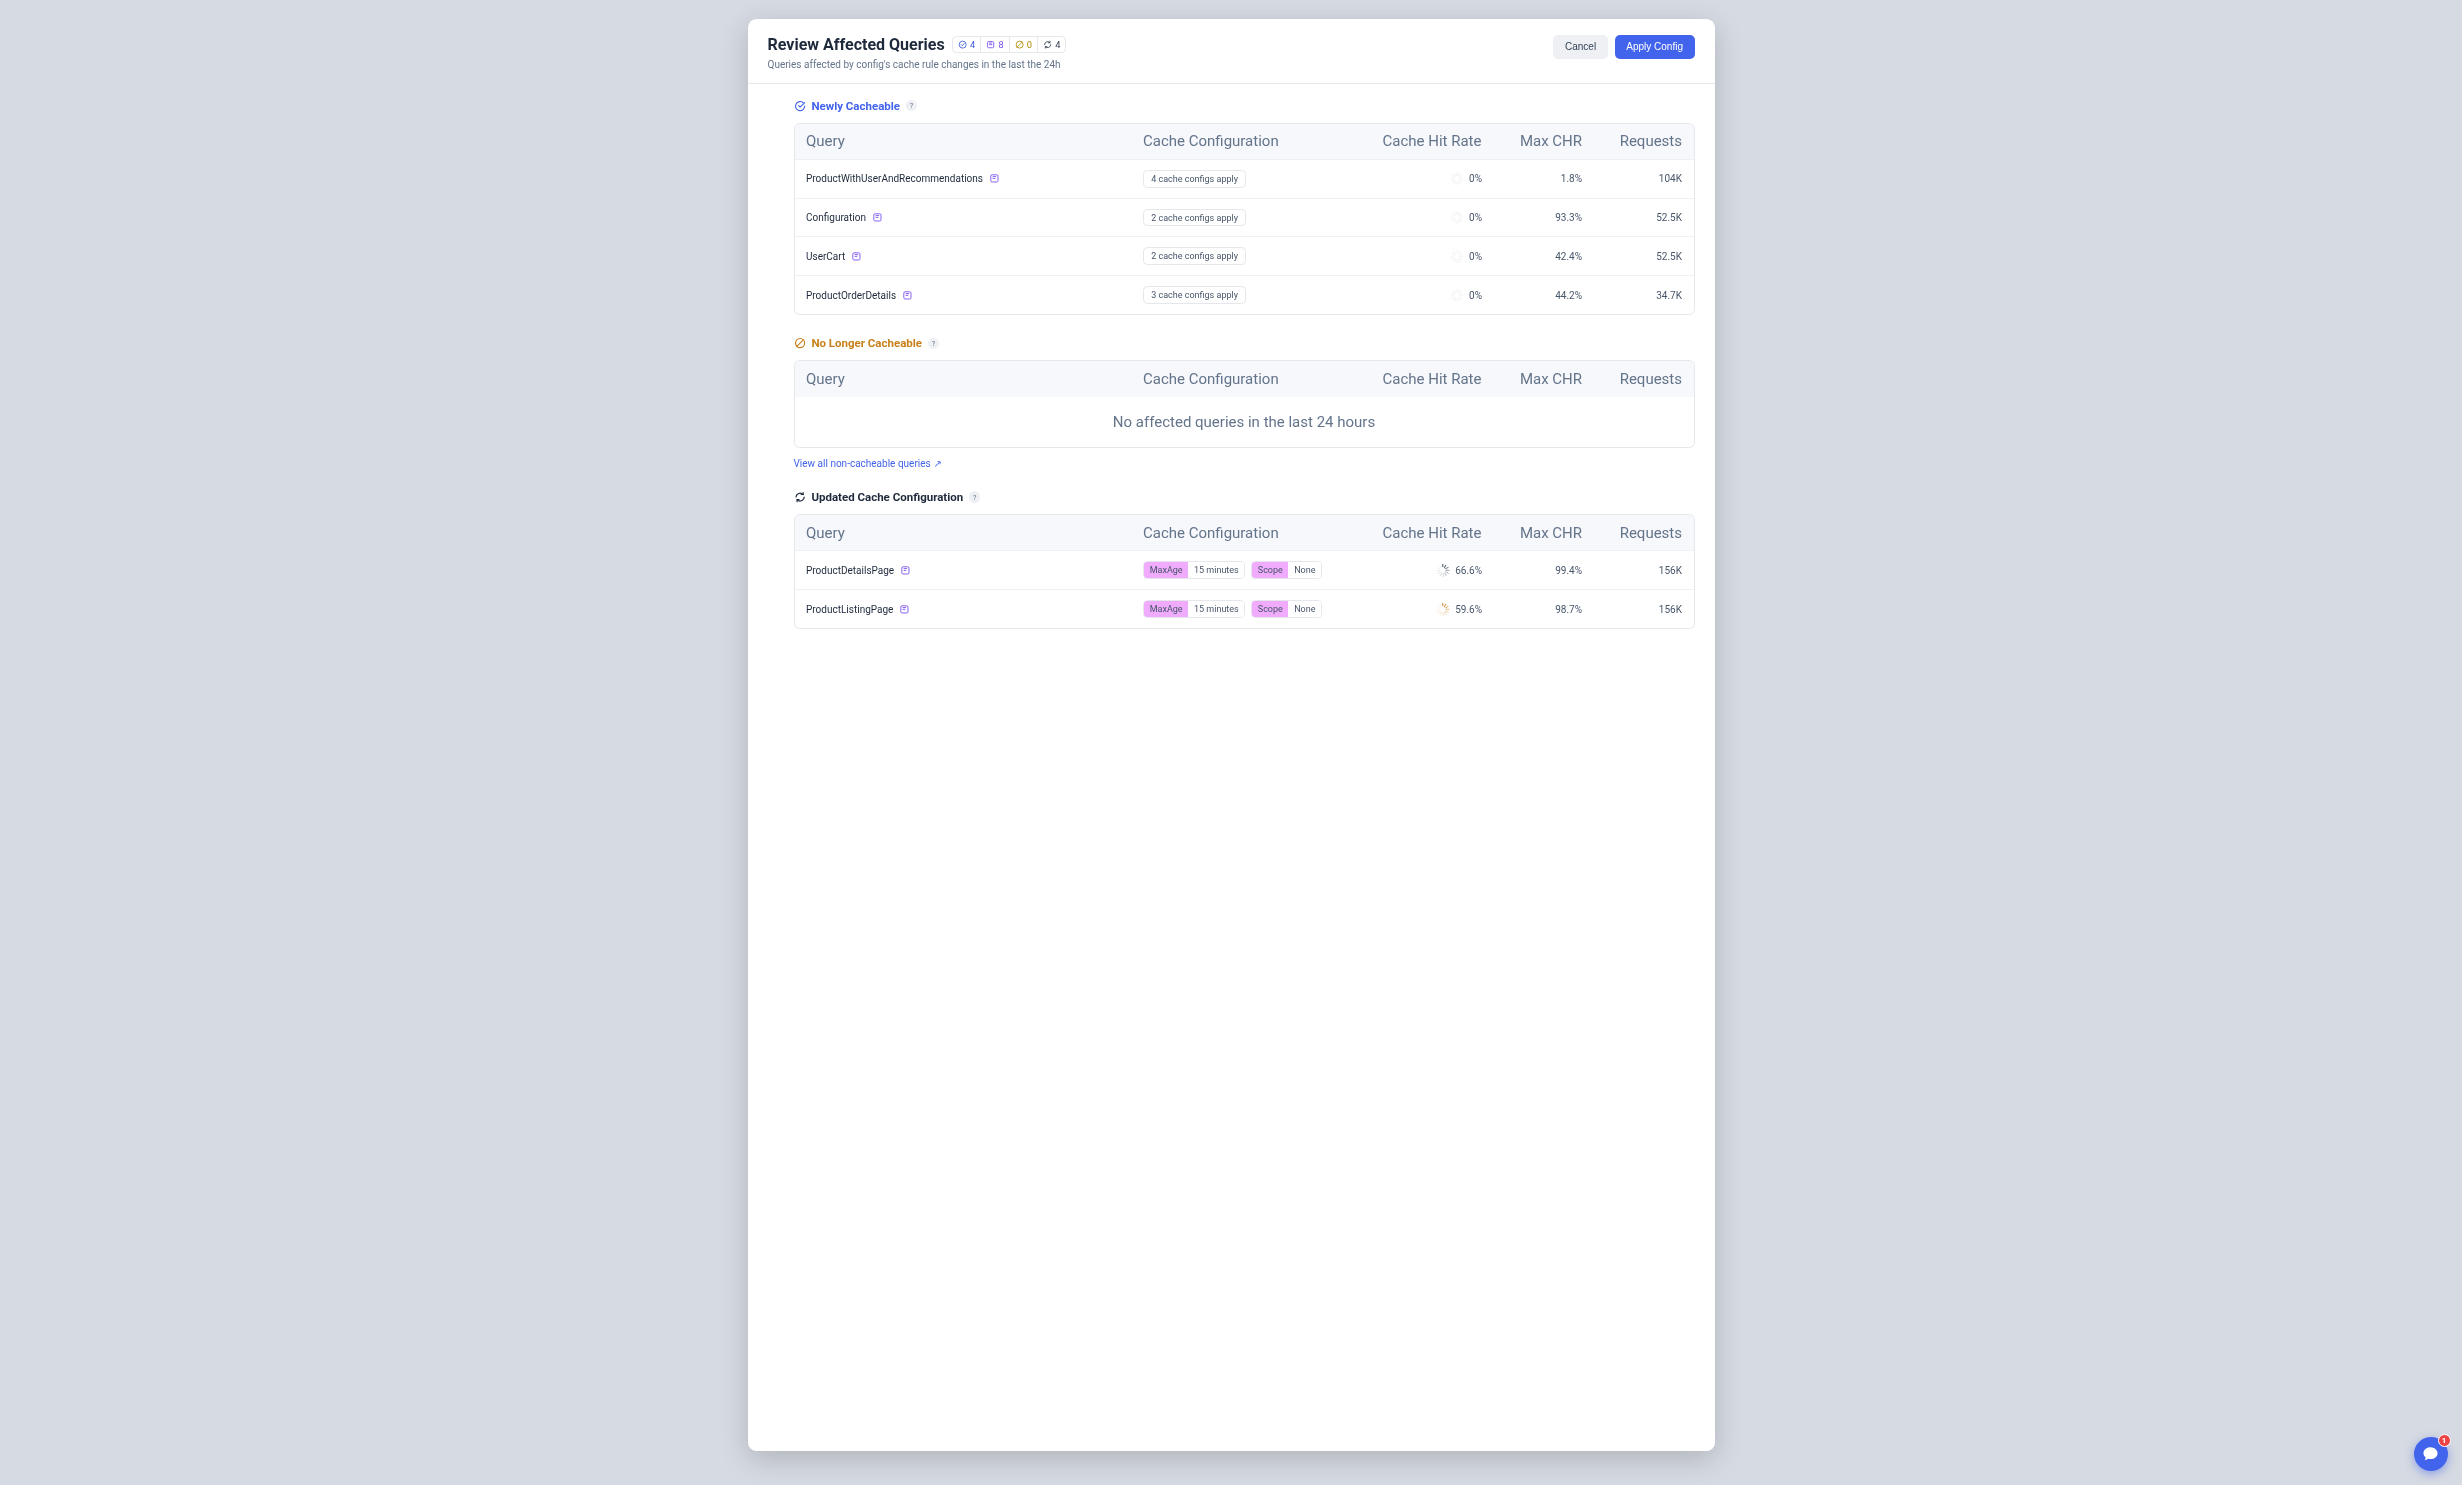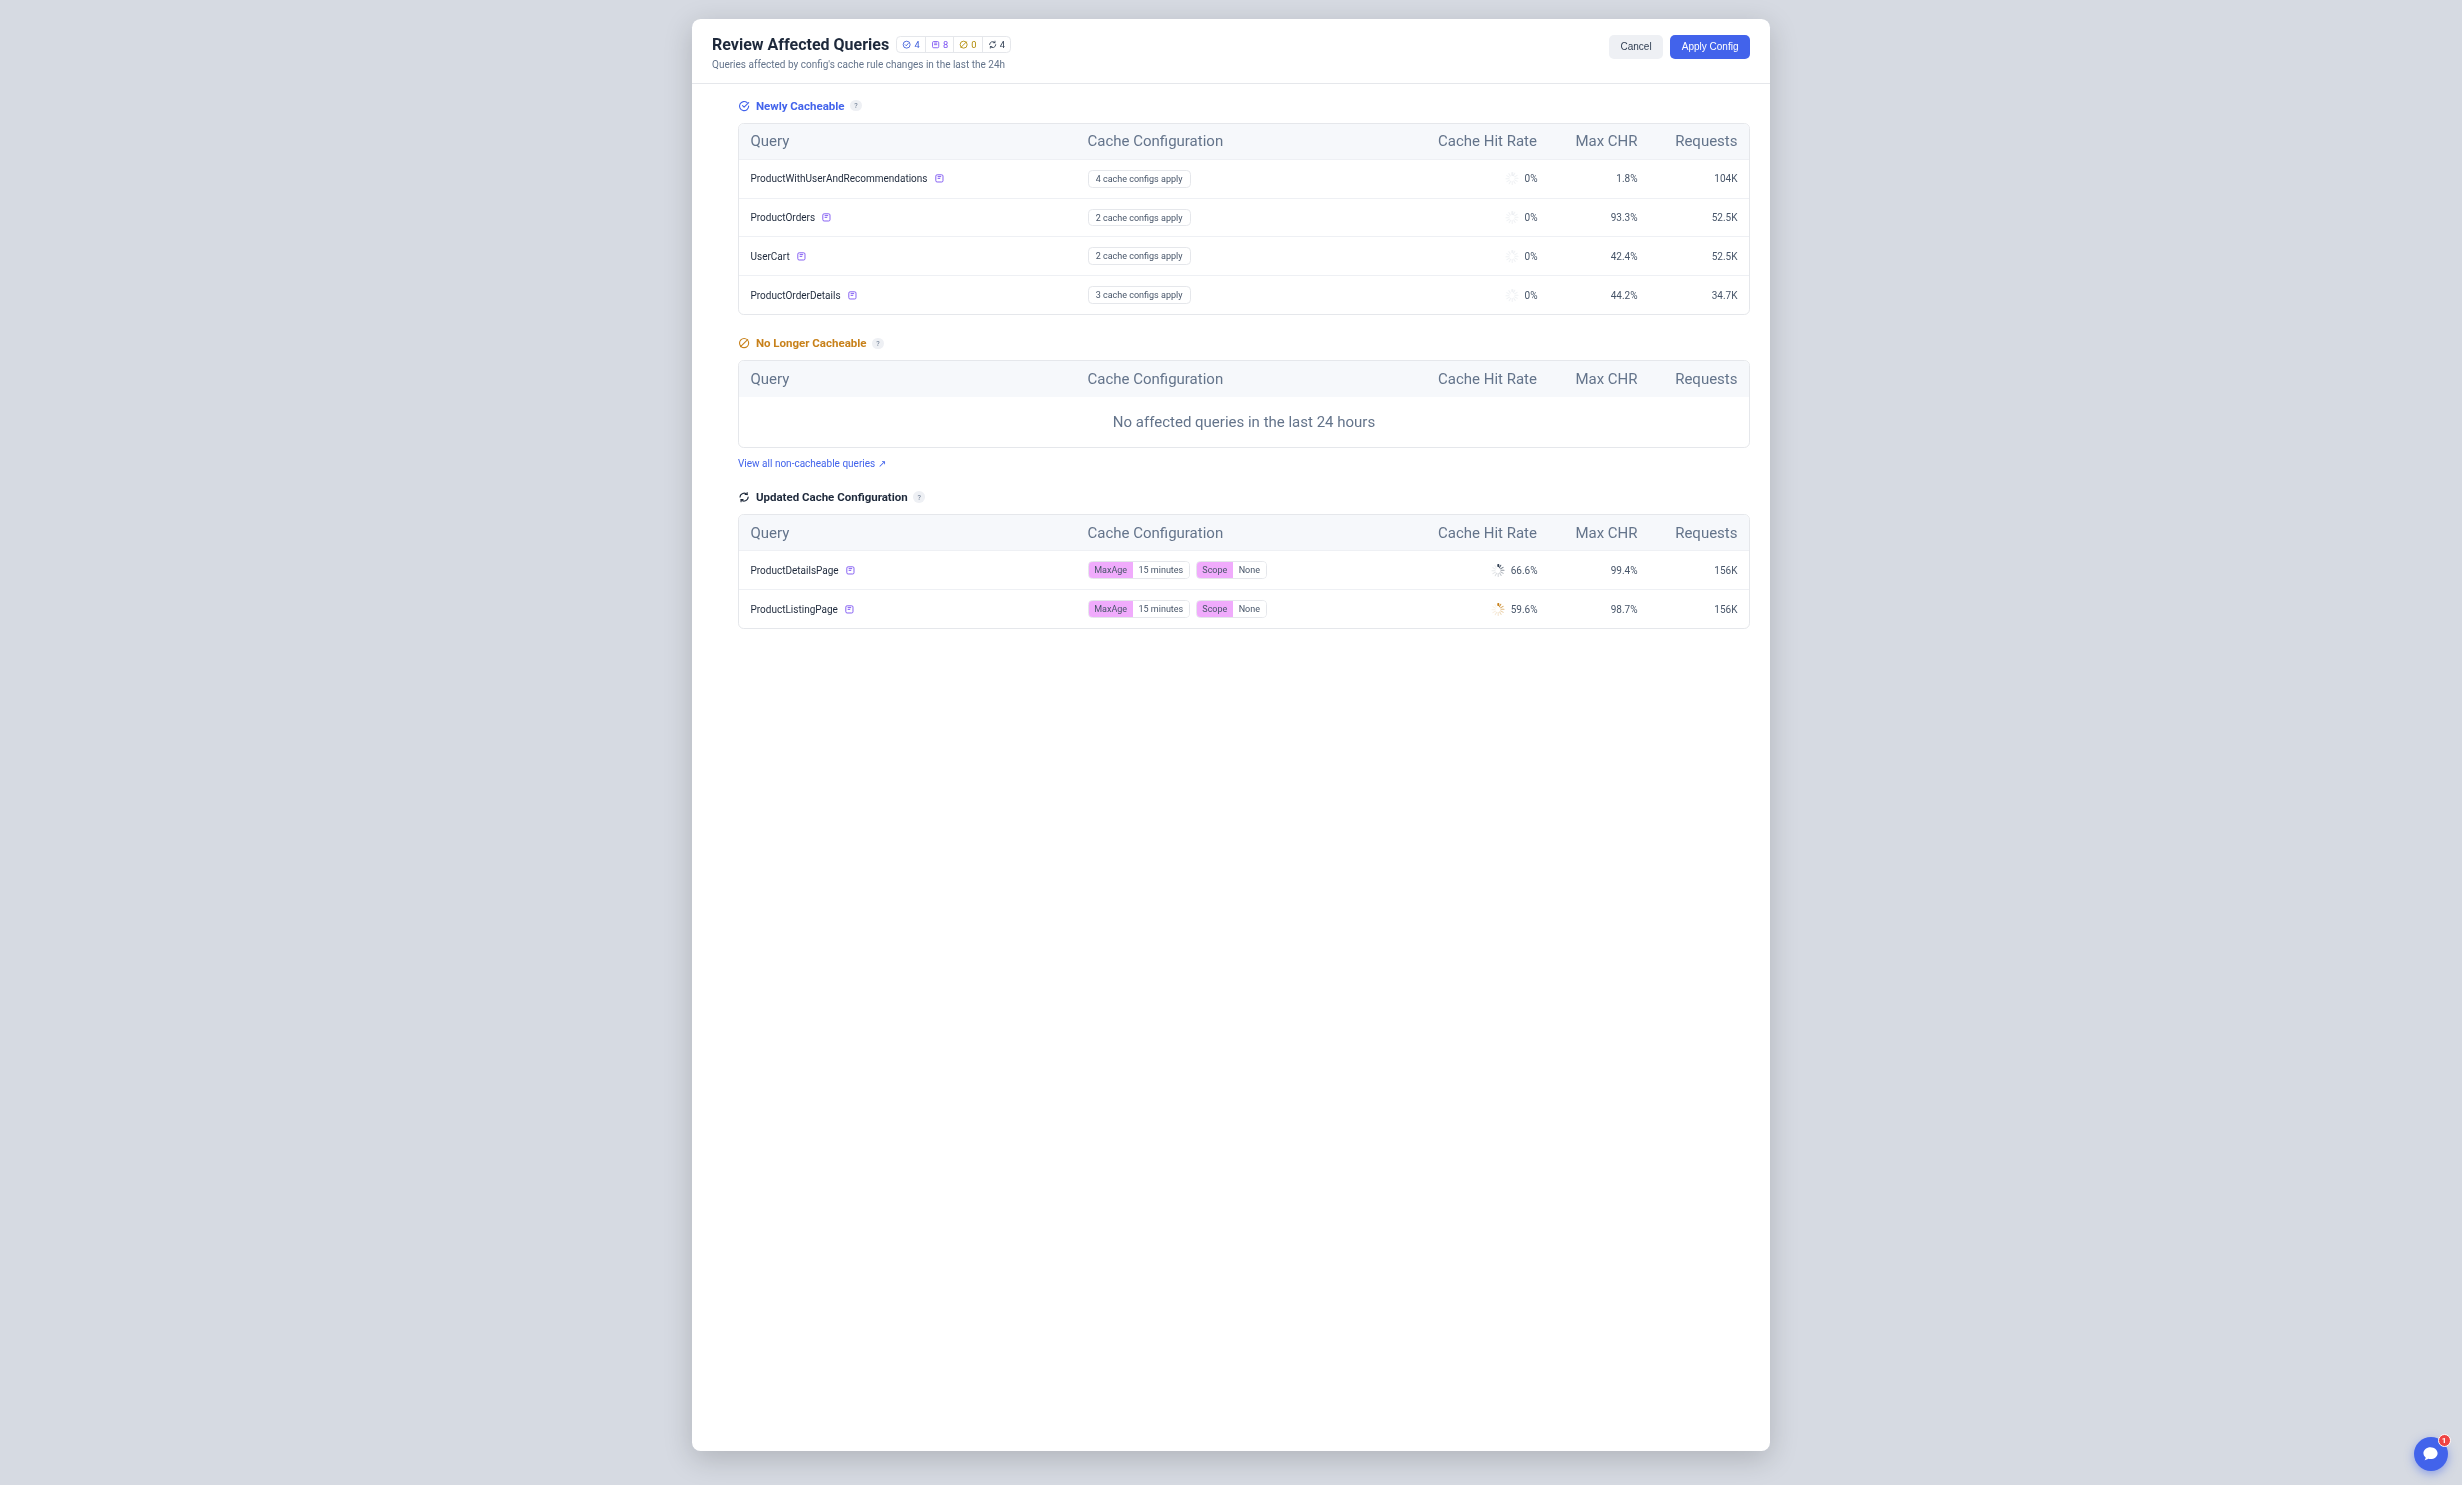--- a/index.html
+++ b/index.html
@@ -12,21 +12,21 @@
   }
   .modal-overlay {
     position: fixed;
     inset: 0;
     display: flex;
     align-items: flex-start;
     justify-content: center;
     padding-top: 18.7px;
   }
   .modal {
-    width: 1078px;
+    width: 967px;
     max-width: 96%;
     background: #fff;
     border-radius: 8.6px;
     box-shadow: 0 7.2px 29px rgba(0,0,0,0.18);
     overflow: hidden;
     display: flex;
     flex-direction: column;
     height: calc(100% - 34px);
   }
   .modal-header {
@@ -386,21 +386,21 @@
                     <span></span>
                     <span></span>
                   </span>
       <span>0%</span>
     </div>
     <div class="col-max val-cell">1.8%</div>
     <div class="col-req val-cell">104K</div>
   </div>
               <div class="trow">
     <div class="col-query qname">
-      <span>ProductOrders</span>
+      <span>Configuration</span>
                   <span class="qicon">
                     <svg width="10.8" height="10.8" viewBox="0 0 24 24" fill="none" stroke="currentColor" stroke-width="2">
                       <rect x="4" y="4" width="16" height="16" rx="3"></rect>
                       <path d="M9 8h6M9 12h4" stroke-linecap="round"></path>
                     </svg>
                   </span>
     </div>
     <div class="col-config">
       <span class="config-pill">2 cache configs apply</span>
     </div>

